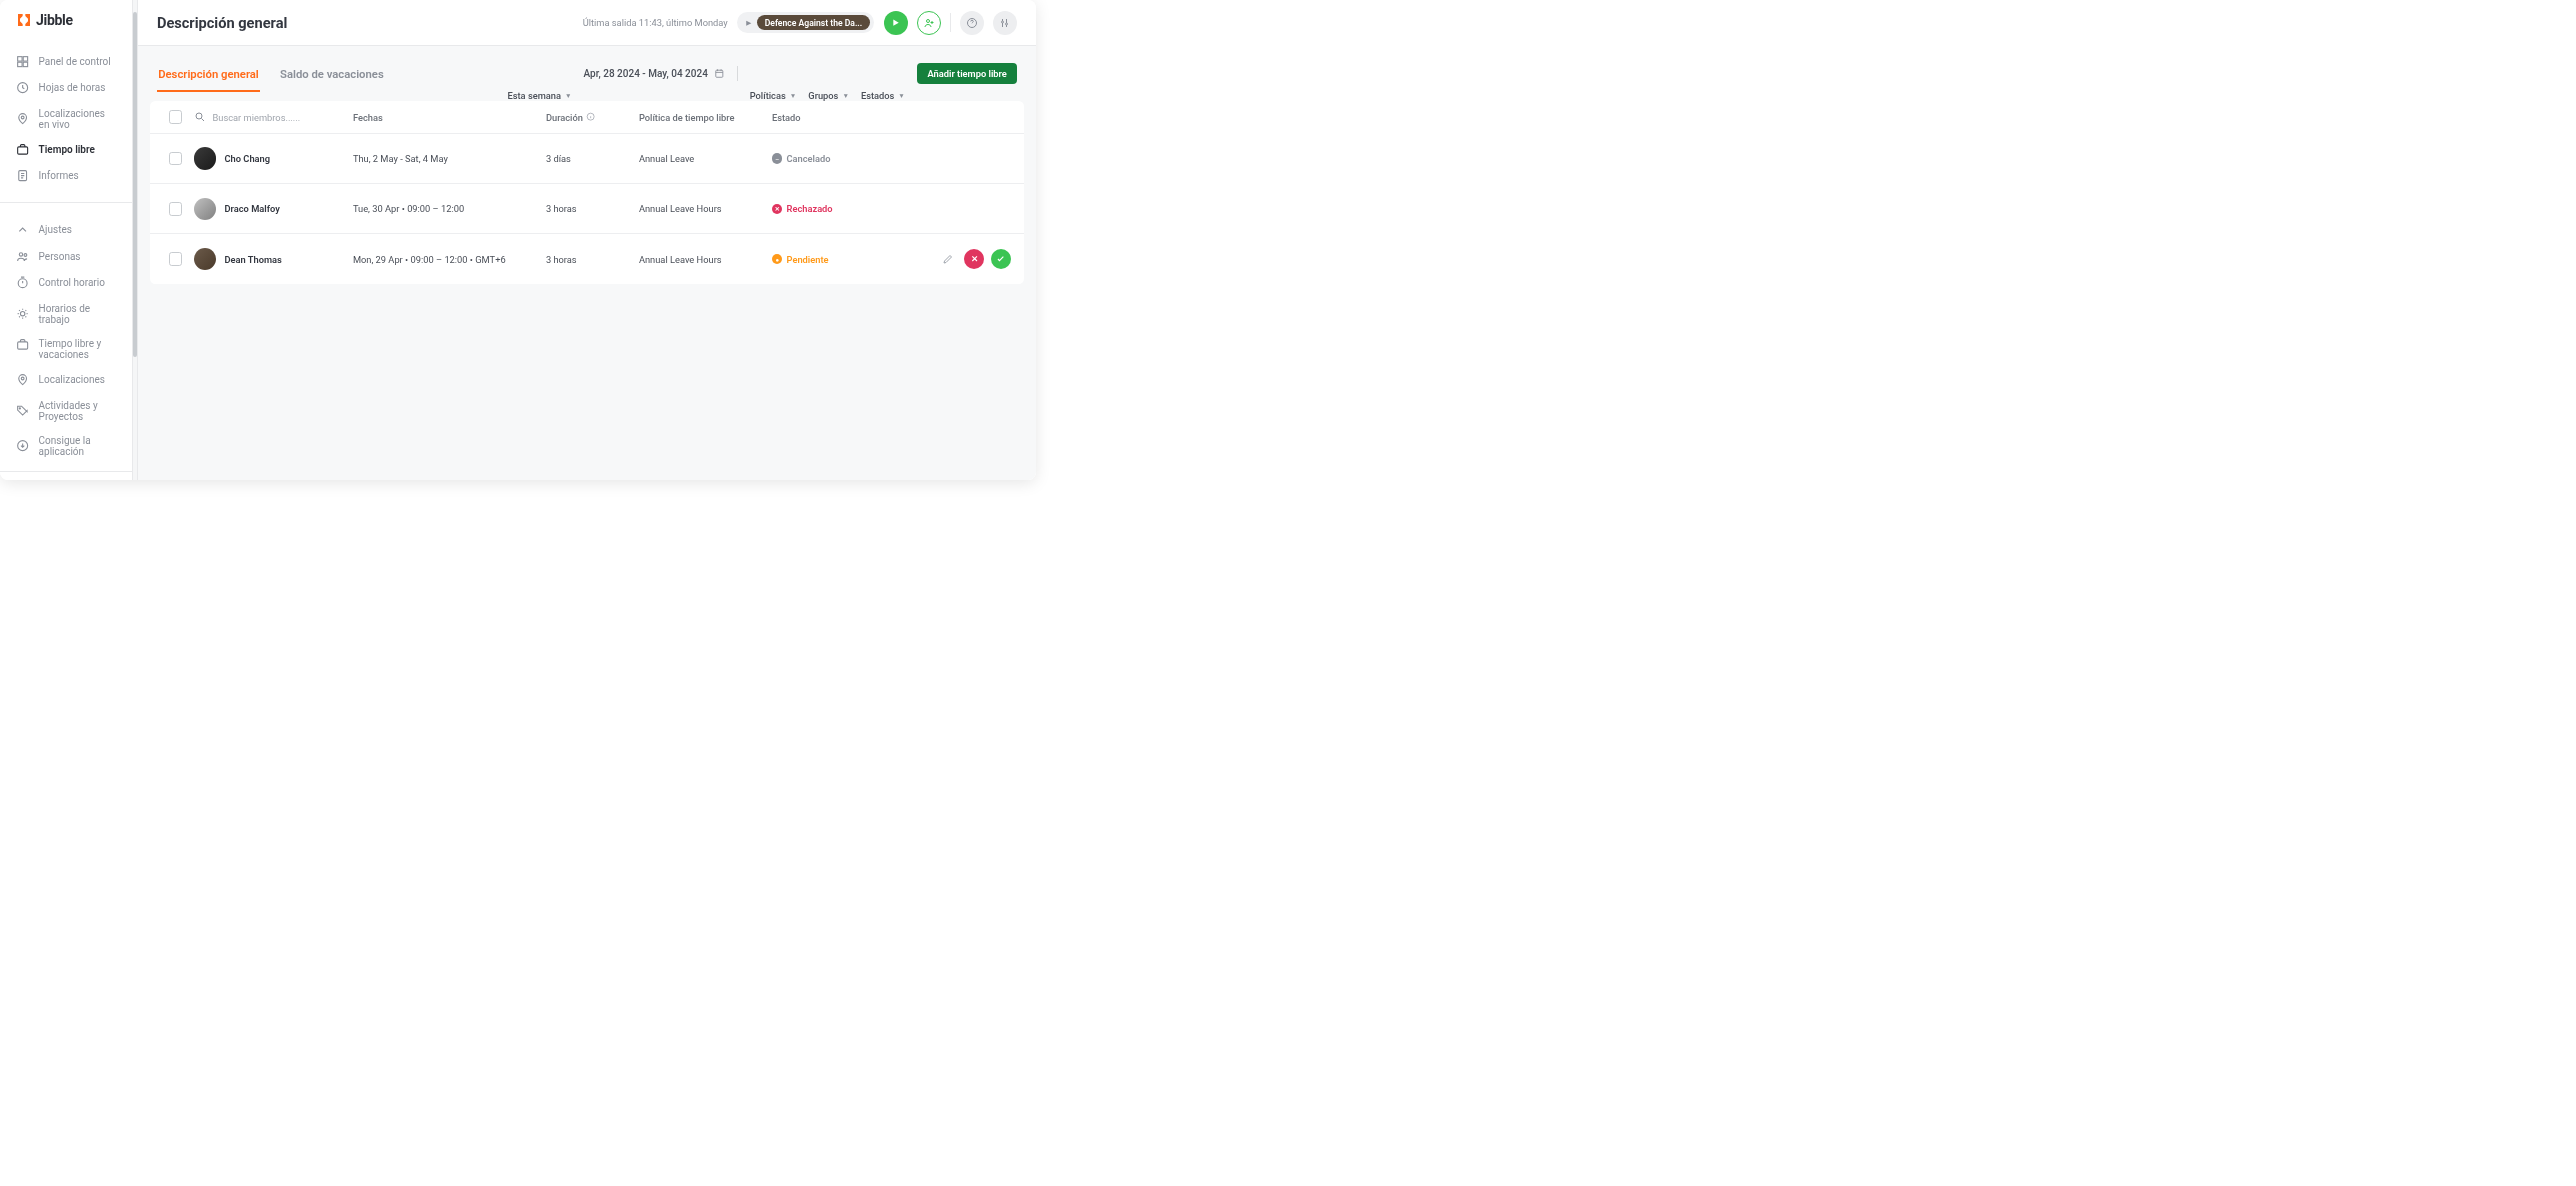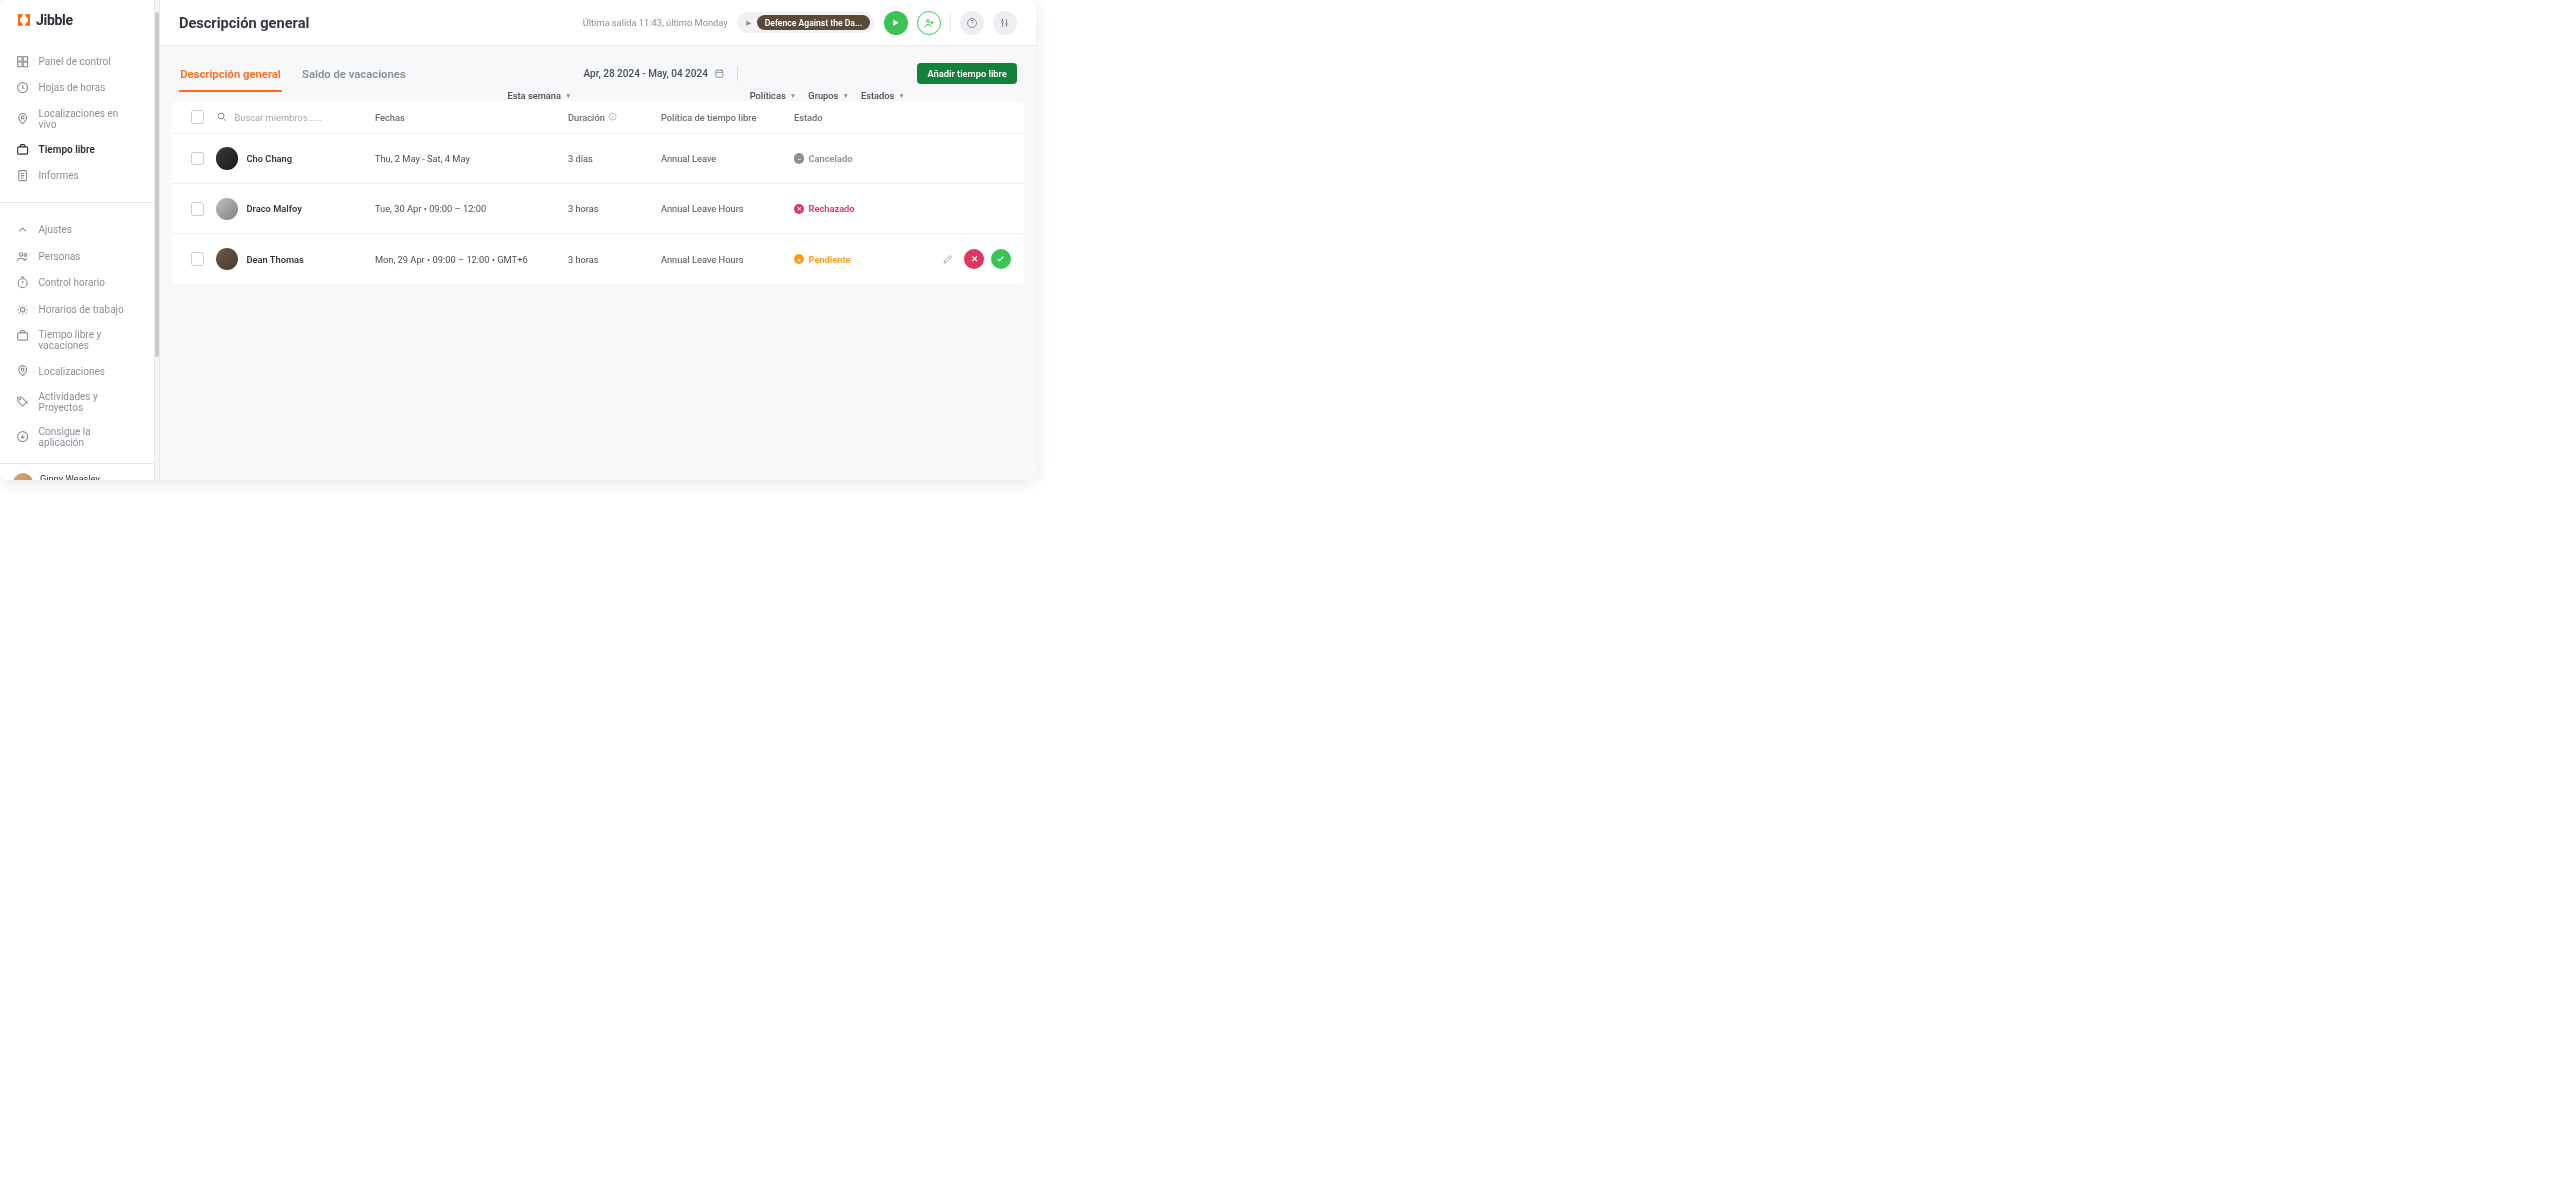--- a/index.html
+++ b/index.html
@@ -1,19 +1,19 @@
 <!DOCTYPE html>
 <html style="font-size:10.6px"><head>
 <meta charset="utf-8">
 <style>
 * { margin: 0; padding: 0; box-sizing: border-box; font-family: -apple-system, BlinkMacSystemFont, 'Segoe UI', Roboto, sans-serif; }
 body { background: #fff; display: flex; height: 480px; width: 1036px; border-radius: 8px; overflow: hidden; box-shadow: 0 2.7px 16px rgba(0,0,0,0.1); }
 
 
-.sidebar { width: 155px; border-right: 0.7px solid #e8e9eb; display: flex; flex-direction: column; background: #fff; }
+.sidebar { width: 133px; border-right: 0.7px solid #e8e9eb; display: flex; flex-direction: column; background: #fff; }
 .logo { padding: 12px 16px; display: flex; align-items: center; gap: 4px; }
 .logo-icon { width: 16px; height: 16px; }
 .logo-text { font-size: 14px; font-weight: 700; color: #2c2f36; letter-spacing: -0.3px; }
 .nav-section { padding: 8px 0; }
 .nav-item { display: flex; align-items: center; gap: 9.3px; padding: 6.6px 16px; color: #8a8f98; font-size: 10px; cursor: pointer; }
 .nav-item.active { color: #2c2f36; font-weight: 600; }
 .nav-item.multi-line { align-items: flex-start; }
 .nav-icon { width: 13.3px; height: 13.3px; flex-shrink: 0; }
 .nav-divider { border-top: 0.7px solid #e8e9eb; margin: 5.3px 0; }
 .nav-spacer { flex: 1; }

